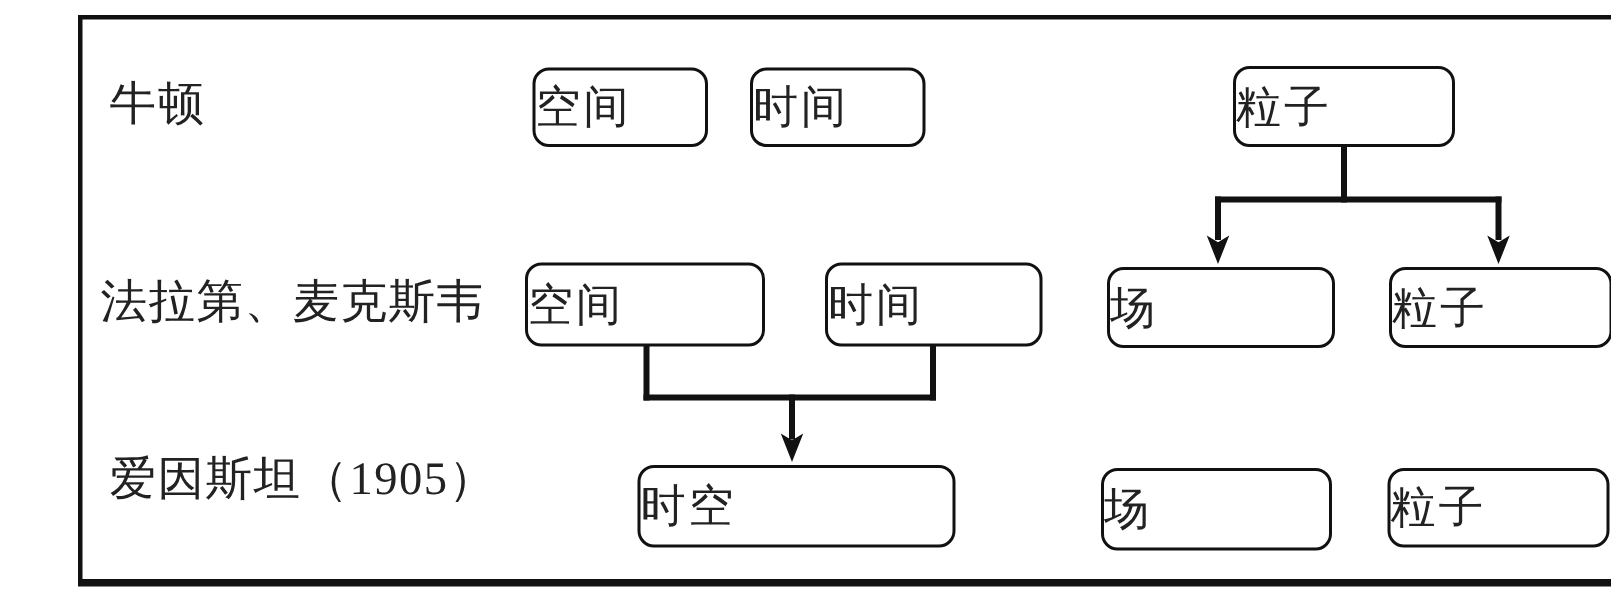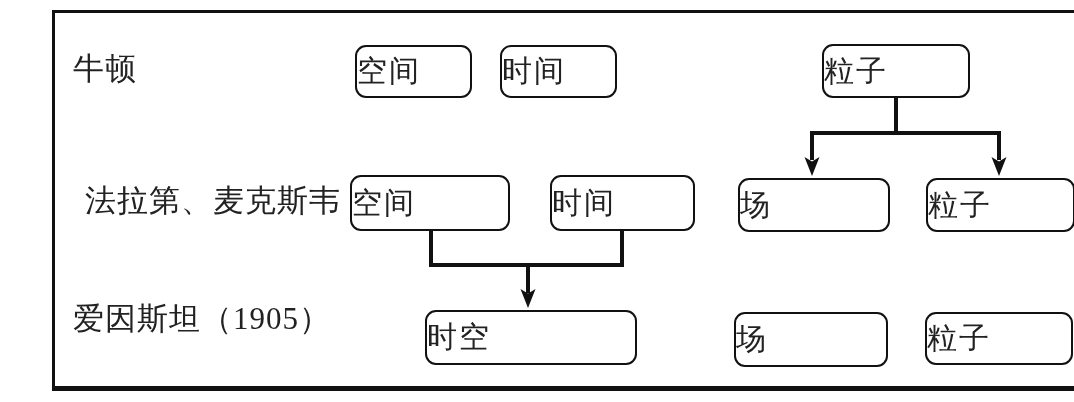--- a/index.html
+++ b/index.html
@@ -27,21 +27,21 @@
     pointer-events:none;
   }
   .rowlabel{
     position:absolute;
     font-size:31px;
     line-height:34px;
     white-space:nowrap;
     letter-spacing:1px;
   }
   .lbl-newton{left:33px;top:52px;}
-  .lbl-faraday{left:45px;top:184px;}
+  .lbl-faraday{left:27px;top:184px;}
   .lbl-einstein{left:33px;top:302px;}
   .node{
     position:absolute;
     box-sizing:border-box;
     border:2.5px solid #111111;
     border-radius:11px;
     background:#ffffff;
     display:flex;align-items:center;justify-content:flex-start;
     font-size:30px;
     letter-spacing:2px;

